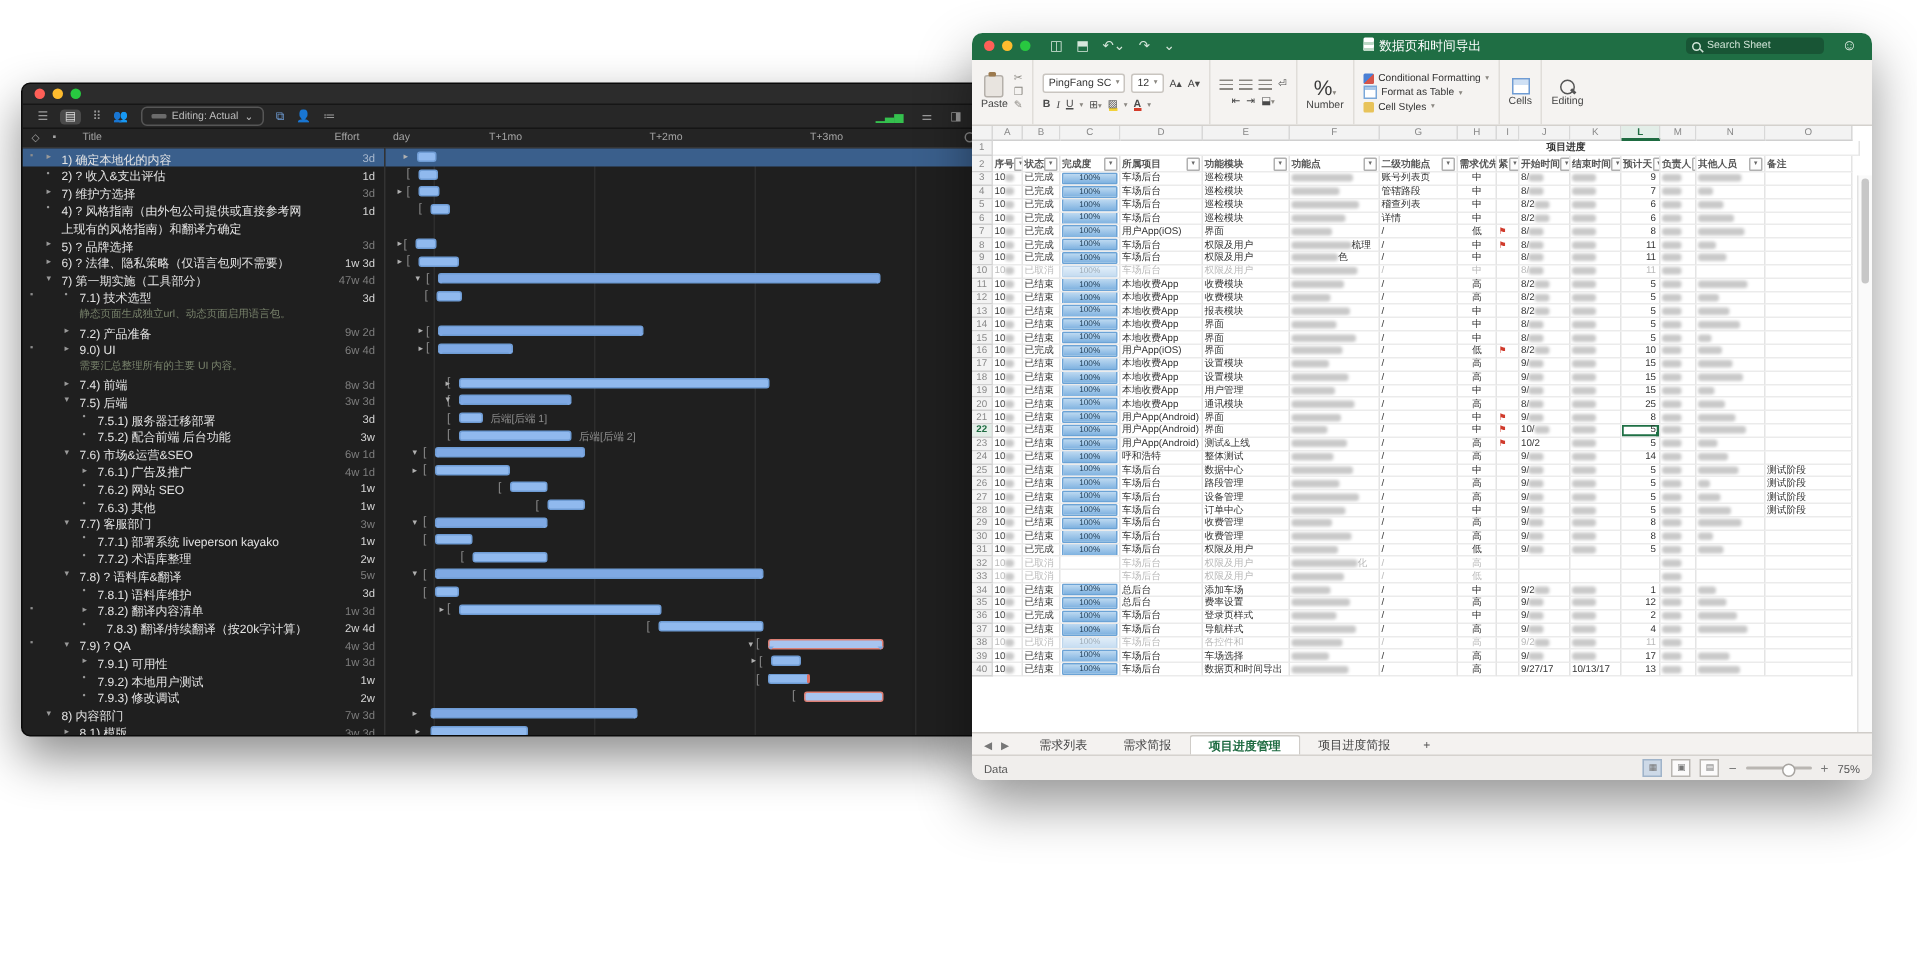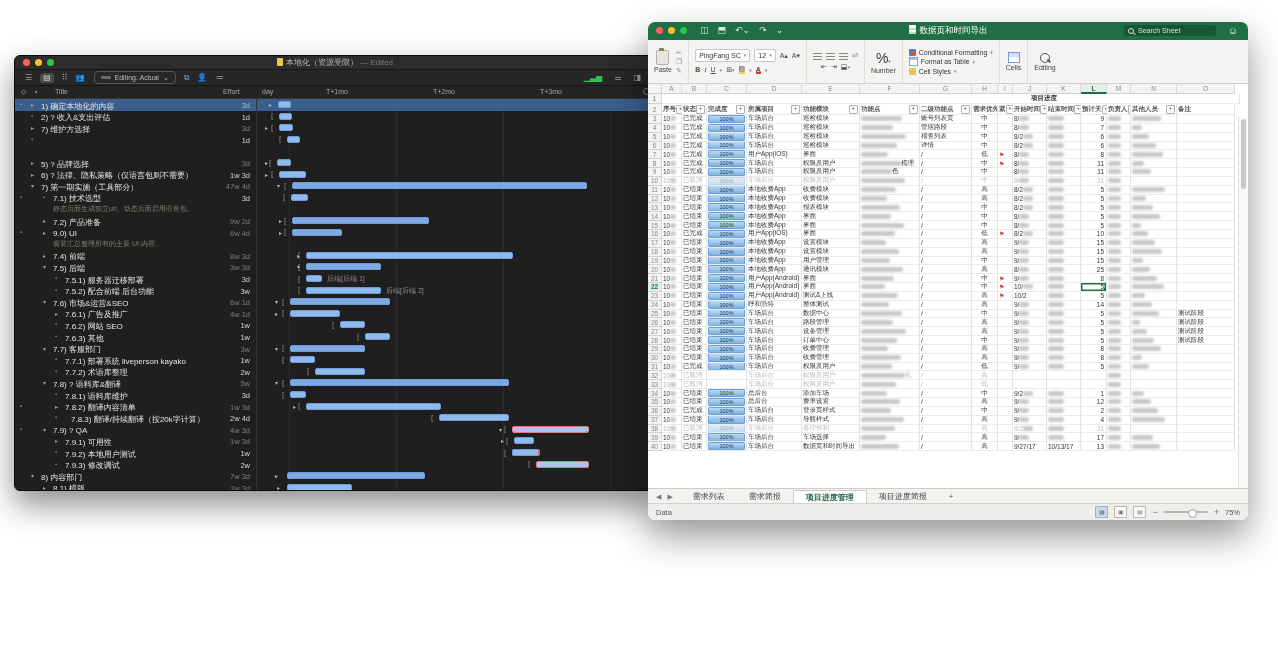--- a/index.html
+++ b/index.html
@@ -137,24 +137,20 @@
 
 <div class="stage">
 
   <section class="plan">
     <div class="p-titlebar">
       <div class="lights">
         <span class="light l-red"></span>
         <span class="light l-yel"></span>
         <span class="light l-grn"></span>
       </div>
-      <div class="p-title">
-        <span class="doc"></span><span>本地化（资源受限）</span>
-        <span class="edited">— Edited</span>
-      </div>
     </div>
     <div class="p-toolbar">
       <span class="ticon">☰</span>
       <span class="ticon sel-tool">▤</span>
       <span class="ticon">⠿</span>
       <span class="ticon">👥</span>
       <span class="pill">
         <span class="dash"></span>
         <span>Editing: Actual</span>
           <span>⌄</span>
@@ -192,20 +188,21 @@
             <span class="trow-title" style="left: 26px; width: 160px;">2) ? 收入&amp;支出评估</span>
             <span class="trow-eff">1d</span>
           </div>
           <div class="task-row" style="top: 23.2px; height: 11.6px;">
             <span class="trow-tri" style="left: 16px;">▸</span>
             <span class="trow-title" style="left: 26px; width: 160px;">7) 维护方选择</span>
             <span class="trow-eff dim">3d</span>
           </div>
           <div class="task-row" style="top: 34.8px; height: 23.2px;">
             <span class="trow-tri" style="left: 16px;">•</span>
+            <span class="trow-title" style="left: 26px; width: 160px;">4) ? 风格指南（由外包公司提供或直接参考网上现有的风格指南）和翻译方确定</span>
             <span class="trow-eff">1d</span>
           </div>
           <div class="task-row" style="top: 58px; height: 11.6px;">
             <span class="trow-tri" style="left: 16px;">▸</span>
             <span class="trow-title" style="left: 26px; width: 160px;">5) ? 品牌选择</span>
             <span class="trow-eff dim">3d</span>
           </div>
           <div class="task-row" style="top: 69.6px; height: 11.6px;">
             <span class="trow-tri" style="left: 16px;">▸</span>
             <span class="trow-title" style="left: 26px; width: 160px;">6) ? 法律、隐私策略（仅语言包则不需要）</span>

